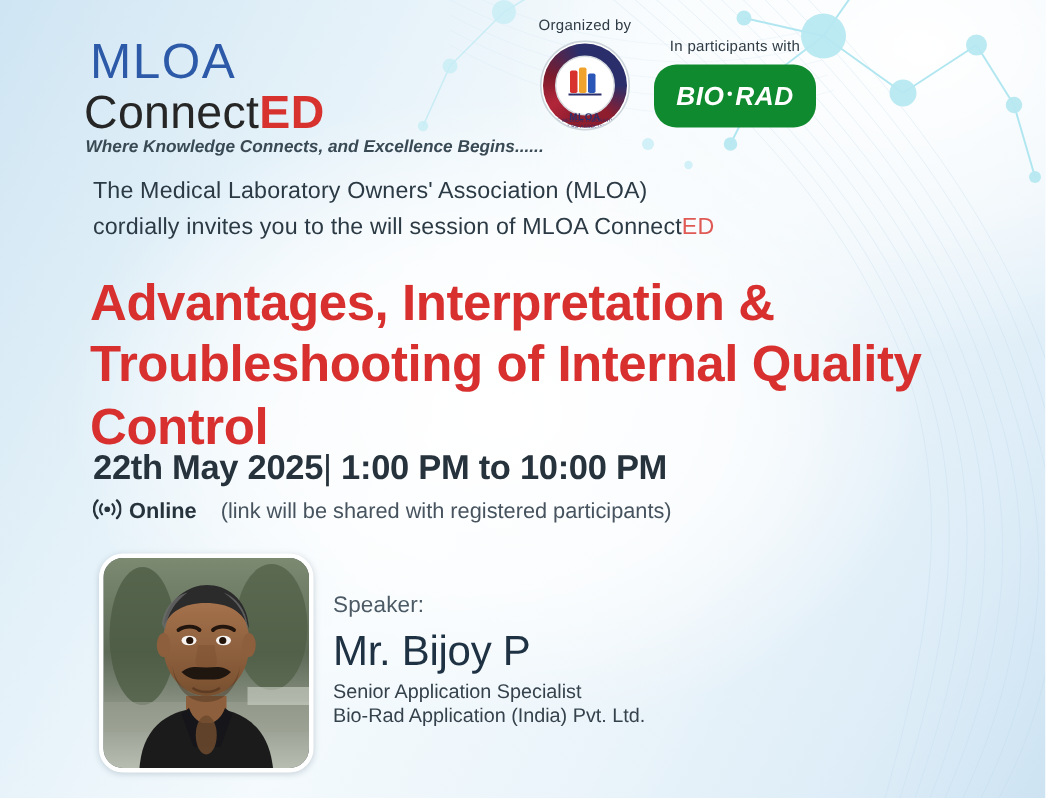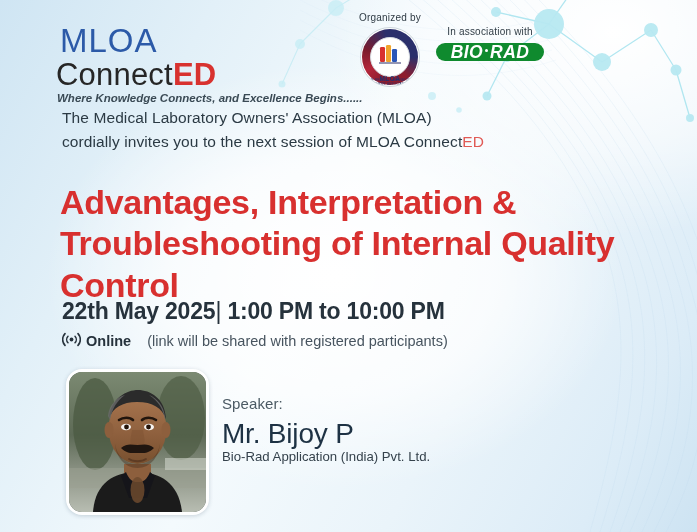--- a/index.html
+++ b/index.html
@@ -145,21 +145,21 @@
     text-align: center;
   }
   .assoc-caption {
     font-size: 10px;
     color: #2f3b44;
     letter-spacing: 0.2px;
   }
   .biorad-logo {
     margin: 6px auto 0 auto;
     width: 108px;
-    height: 18px;
+    height: 42px;
     border-radius: 15px;
     background: #0f8a2e;
     color: #ffffff;
     display: flex;
     align-items: center;
     justify-content: center;
     font-weight: 700;
     font-style: italic;
     font-size: 17.5px;
     letter-spacing: 0.4px;
@@ -170,21 +170,21 @@
     border-radius: 50%;
     background: #ffffff;
     margin: 0 2px 4px 2px;
     vertical-align: middle;
   }
 
   
   .invite {
     position: absolute;
     left: 62px;
-    top: 106px;
+    top: 116px;
     font-size: 15.5px;
     color: #2b3a44;
     line-height: 1.55;
     letter-spacing: 0.1px;
   }
   .invite .ed { color: #e05a55; }
 
   
   .title {
     position: absolute;
@@ -354,32 +354,32 @@
           <rect x="9" y="1" width="5" height="17" rx="1.2" fill="#f0a32c"></rect>
           <rect x="15" y="5" width="5" height="13" rx="1.2" fill="#2a56b8"></rect>
           <path d="M2 19 h22" stroke="#2a2f6b" stroke-width="1.2"></path>
         </svg>
         <div class="seal-band">MLOA</div>
         <div class="seal-sub">THE MEDICAL LABORATORY OWNERS' ASSOCIATION</div>
       </div>
     </div>
 
     <div class="assoc-block">
-      <div class="assoc-caption">In association with</div>
+      <div class="assoc-caption">In participants with</div>
       <div class="biorad-logo">
           <span>BIO</span>
           <span class="dot"></span>
           <span>RAD</span>
         </div>
     </div>
   </div>
 
   <div class="invite">
     <div>The Medical Laboratory Owners' Association (MLOA)</div>
-    <div><span>cordially invites you to the next session of MLOA Connect</span><span class="ed">ED</span></div>
+    <div><span>cordially invites you to the will session of MLOA Connect</span><span class="ed">ED</span></div>
   </div>
 
   <div class="title">Advantages, Interpretation &amp; Troubleshooting of Internal Quality Control</div>
 
   <div class="datetime"><span>22th May 2025</span><span class="sep">|</span> <span>1:00 PM to 10:00 PM</span></div>
 
   <div class="mode-line">
     <span class="broadcast-icon">
       <svg width="19" height="15" viewBox="0 0 19 15">
         <circle cx="9.5" cy="7.5" r="1.9" fill="#26323c"></circle>
@@ -432,16 +432,17 @@
       <path d="M63 58 C 62 66, 60 70, 63 73 L 74 73 C 77 70, 75 66, 74 58 Z" fill="#7d5232" opacity="0.5"></path>
       <path d="M52 76 C 58 71, 63 73, 68.5 73 C 74 73, 79 71, 85 76 C 79 82, 74 81, 68.5 81 C 63 81, 58 82, 52 76 Z" fill="#201610"></path>
       <path d="M60 87 C 64 90, 73 90, 77 87" stroke="#5e3c24" stroke-width="1.8" fill="none" stroke-linecap="round"></path>
       <path d="M46 72 C 48 84, 56 92, 68.5 92 C 81 92, 89 84, 91 72 C 90 84, 82 96, 68.5 96 C 55 96, 47 84, 46 72 Z" fill="#4a3020" opacity="0.45"></path>
     </svg>
   </div>
 
   <div class="speaker-info">
     <div class="speaker-label">Speaker:</div>
     <div class="speaker-name">Mr. Bijoy P</div>
+    <div class="speaker-role">Senior Application Specialist</div>
     <div class="speaker-company">Bio-Rad Application (India) Pvt. Ltd.</div>
   </div>
 
 </div>
 
 </body></html>

